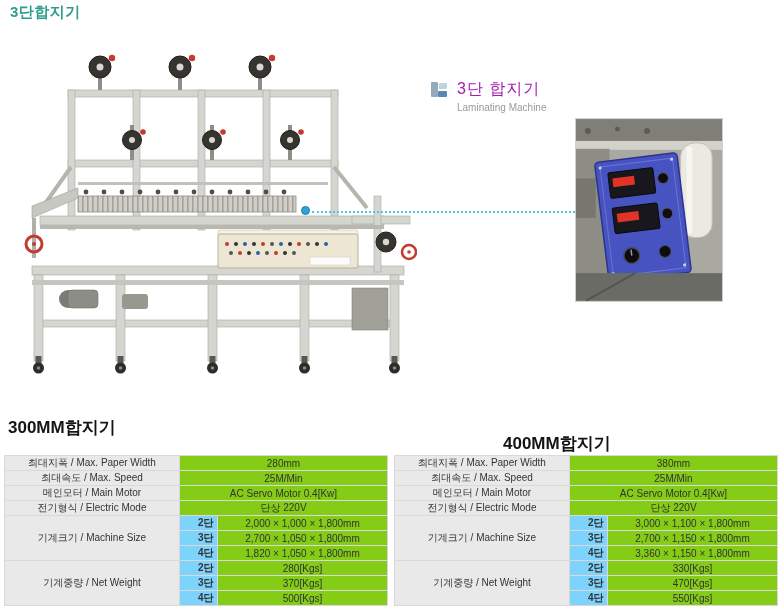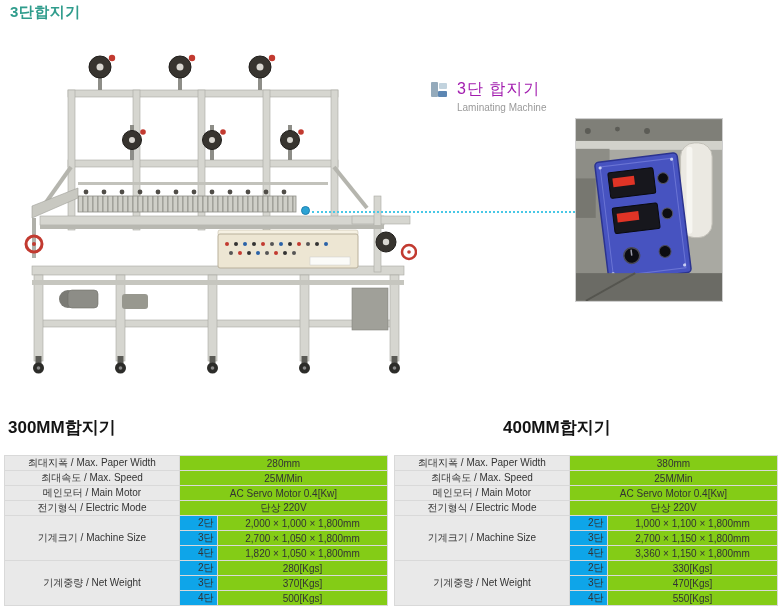--- a/index.html
+++ b/index.html
@@ -27,38 +27,38 @@
   .connector { left: 312px; top: 211px; width: 263px; height: 0; border-top: 2px dotted #49c8e6; }
   .connector-dot {
     left: 301px; top: 206px; width: 9px; height: 9px;
     border-radius: 50%; background: #2ba3d4; border: 1px solid #1c7fb0;
   }
 
   .closeup { left: 575px; top: 118px; width: 148px; height: 184px; border: 1px solid #cfcfcf; background:#a9a9a2; }
 
   .sec-title { font-size: 17px; font-weight: bold; color: #141414; }
   .sec-title-left { left: 8px; top: 416px; }
-  .sec-title-right { left: 503px; top: 416px; }
+  .sec-title-right { left: 503px; top: 432px; }
 
   .tblwrap { top: 455px; }
   .tblwrap-left { left: 4px; }
   .tblwrap-right { left: 394px; }
 
   table.spec { border-collapse: collapse; table-layout: fixed; width: 384px; border-top: 1px solid #bdbdbd; }
   table.spec col.c1 { width: 175px; }
   table.spec col.c2 { width: 38px; }
   table.spec td {
     border: 1px solid #d9d9d9;
     font-size: 10px; color: #333;
     text-align: center; vertical-align: middle;
     height: 14.5px; padding: 0 18px;
     white-space: nowrap; overflow: hidden;
   }
   td.lbl  { background: #e9e9e9; color: #4a4a4a; }
-  td.tier { background: #0ea5e9; }
+  td.tier { background: #7dd3fc; font-weight: bold; }
   td.val  { background: #84cc16; }
 </style>
 </head>
 <body>
 
 <div class="abs page-title">3단합지기</div>
 
 <svg class="abs machine" width="395" height="325" viewBox="0 0 395 325">
   <defs>
     <pattern id="ribs" width="5" height="16" patternUnits="userSpaceOnUse">
@@ -324,21 +324,21 @@
         <td class="lbl">메인모터 / Main Motor</td>
         <td class="val" colspan="2">AC Servo Motor 0.4[Kw]</td>
       </tr>
       <tr>
         <td class="lbl">전기형식 / Electric Mode</td>
         <td class="val" colspan="2">단상 220V</td>
       </tr>
       <tr>
         <td class="lbl" rowspan="3">기계크기 / Machine Size</td>
         <td class="tier">2단</td>
-        <td class="val">1,000 × 1,100 × 1,800mm</td>
+        <td class="val">3,000 × 1,100 × 1,800mm</td>
       </tr>
       <tr>
         <td class="tier">3단</td>
         <td class="val">2,700 × 1,150 × 1,800mm</td>
       </tr>
       <tr>
         <td class="tier">4단</td>
         <td class="val">3,360 × 1,150 × 1,800mm</td>
       </tr>
       <tr>

